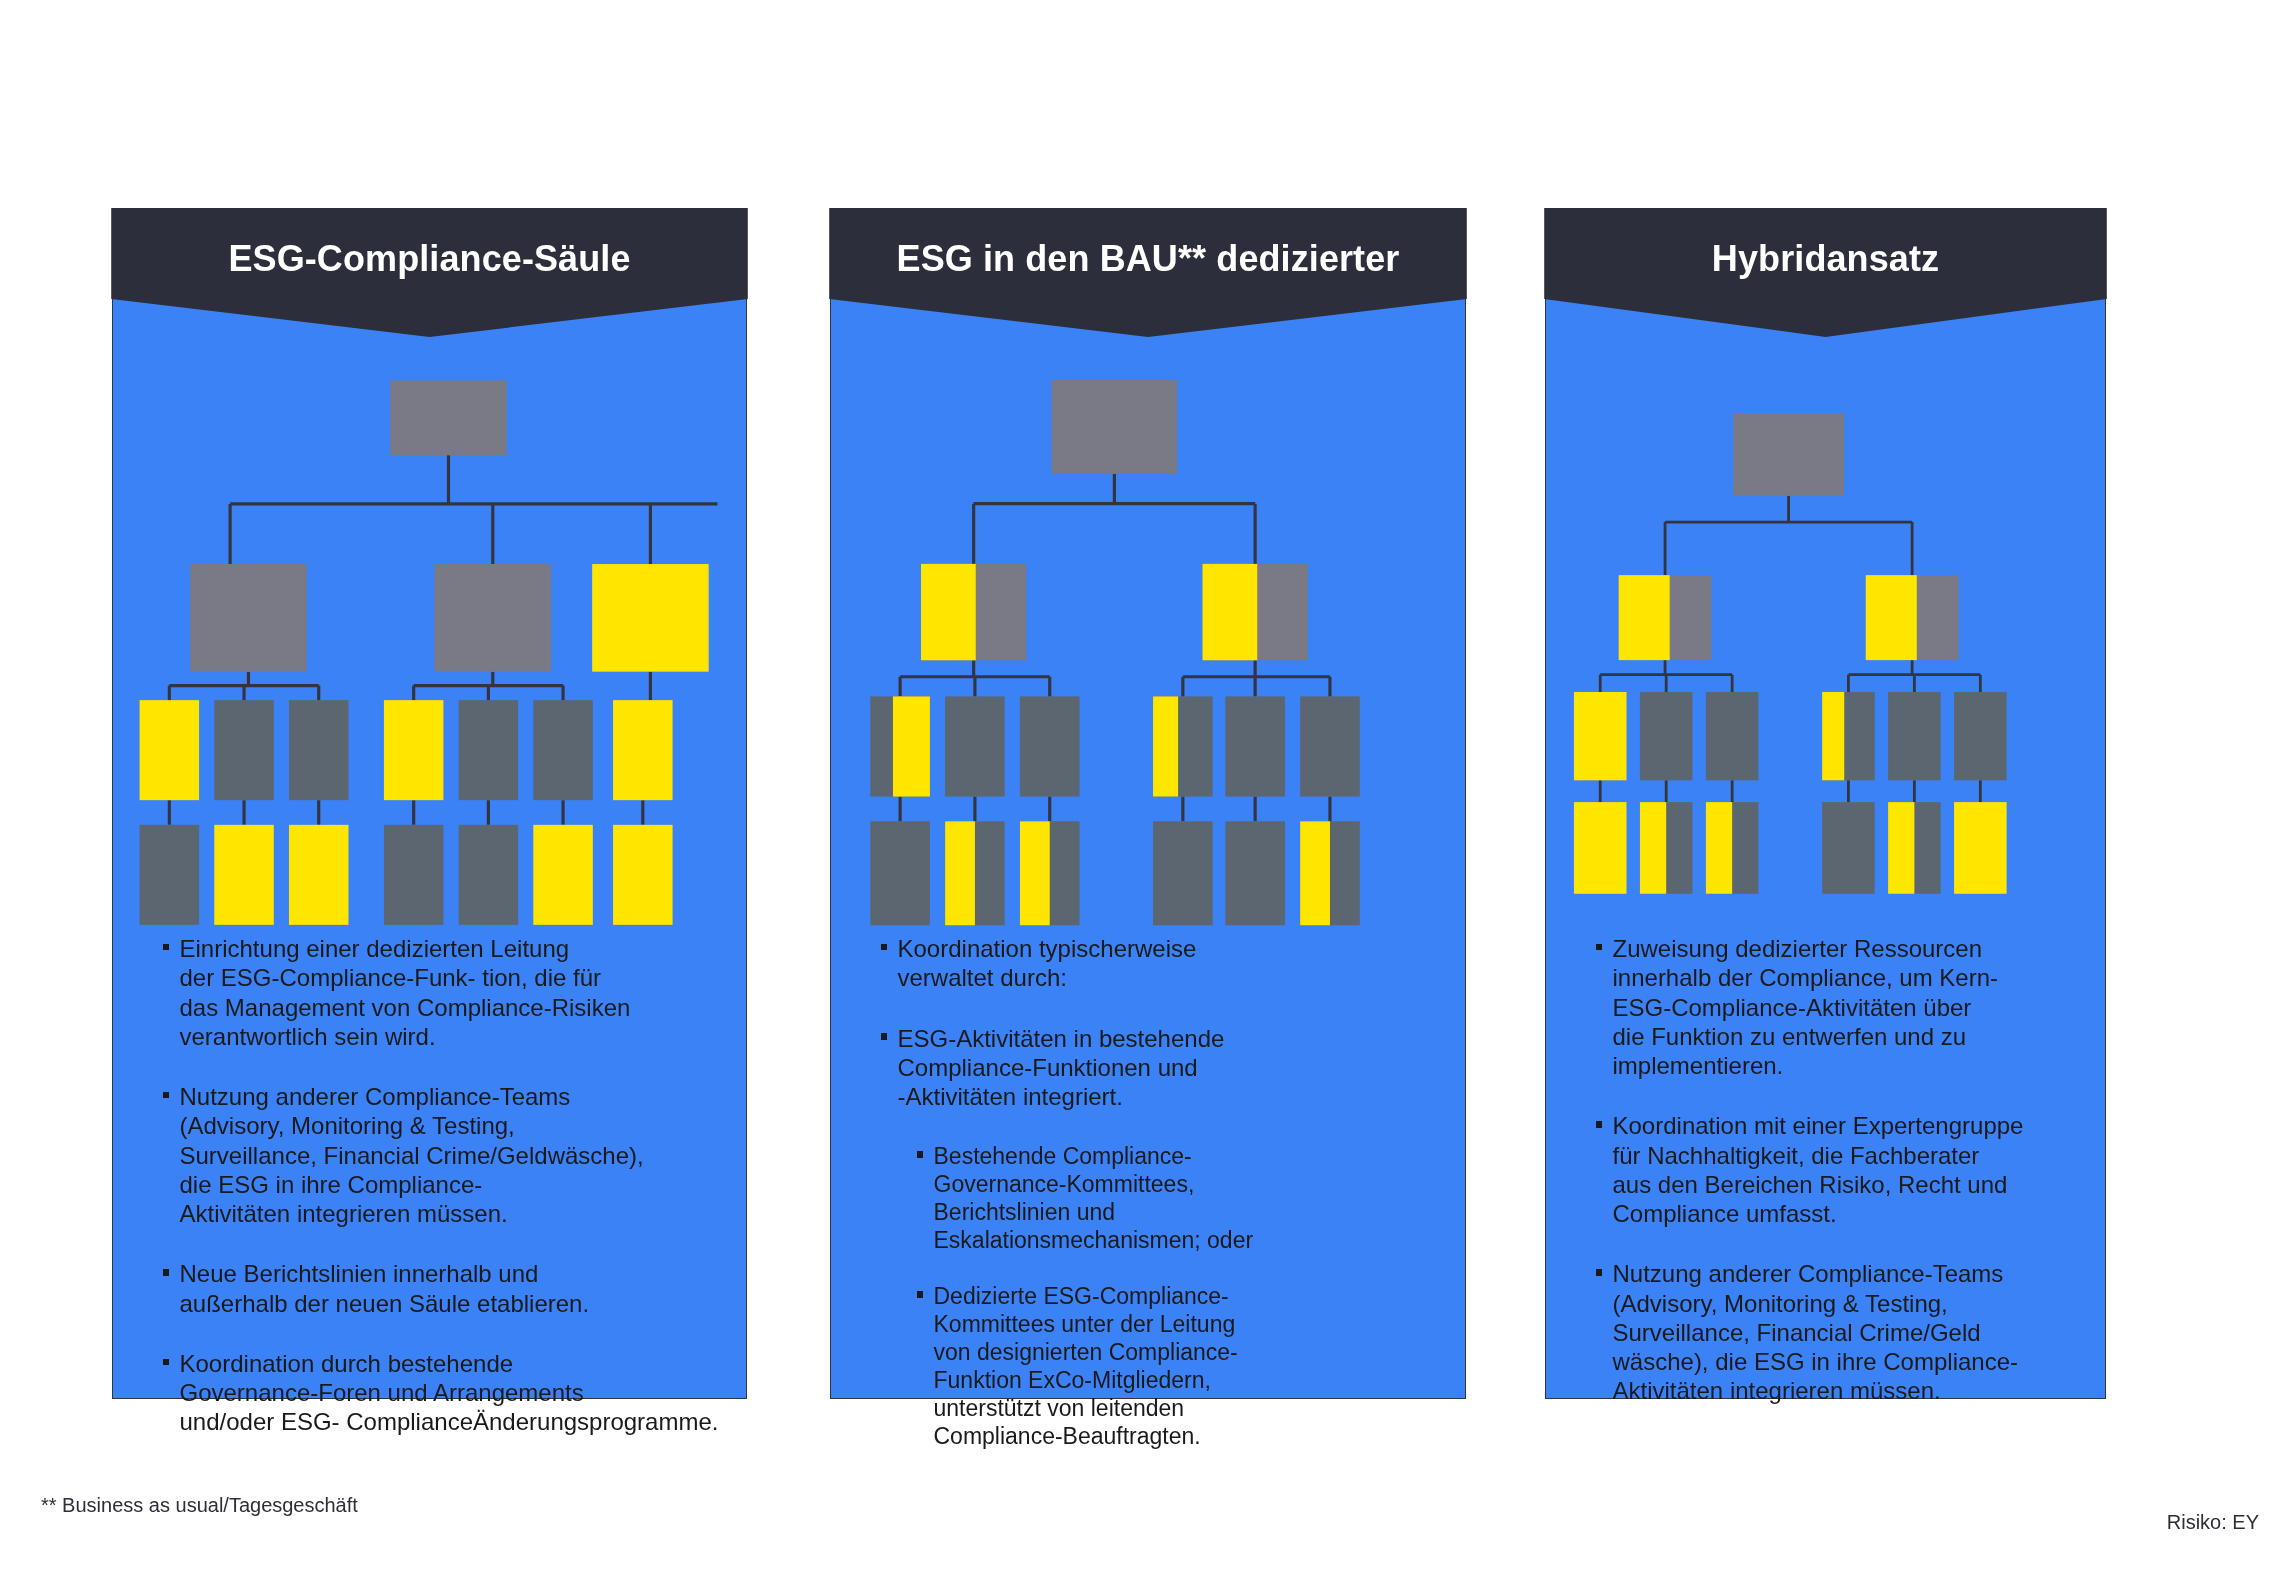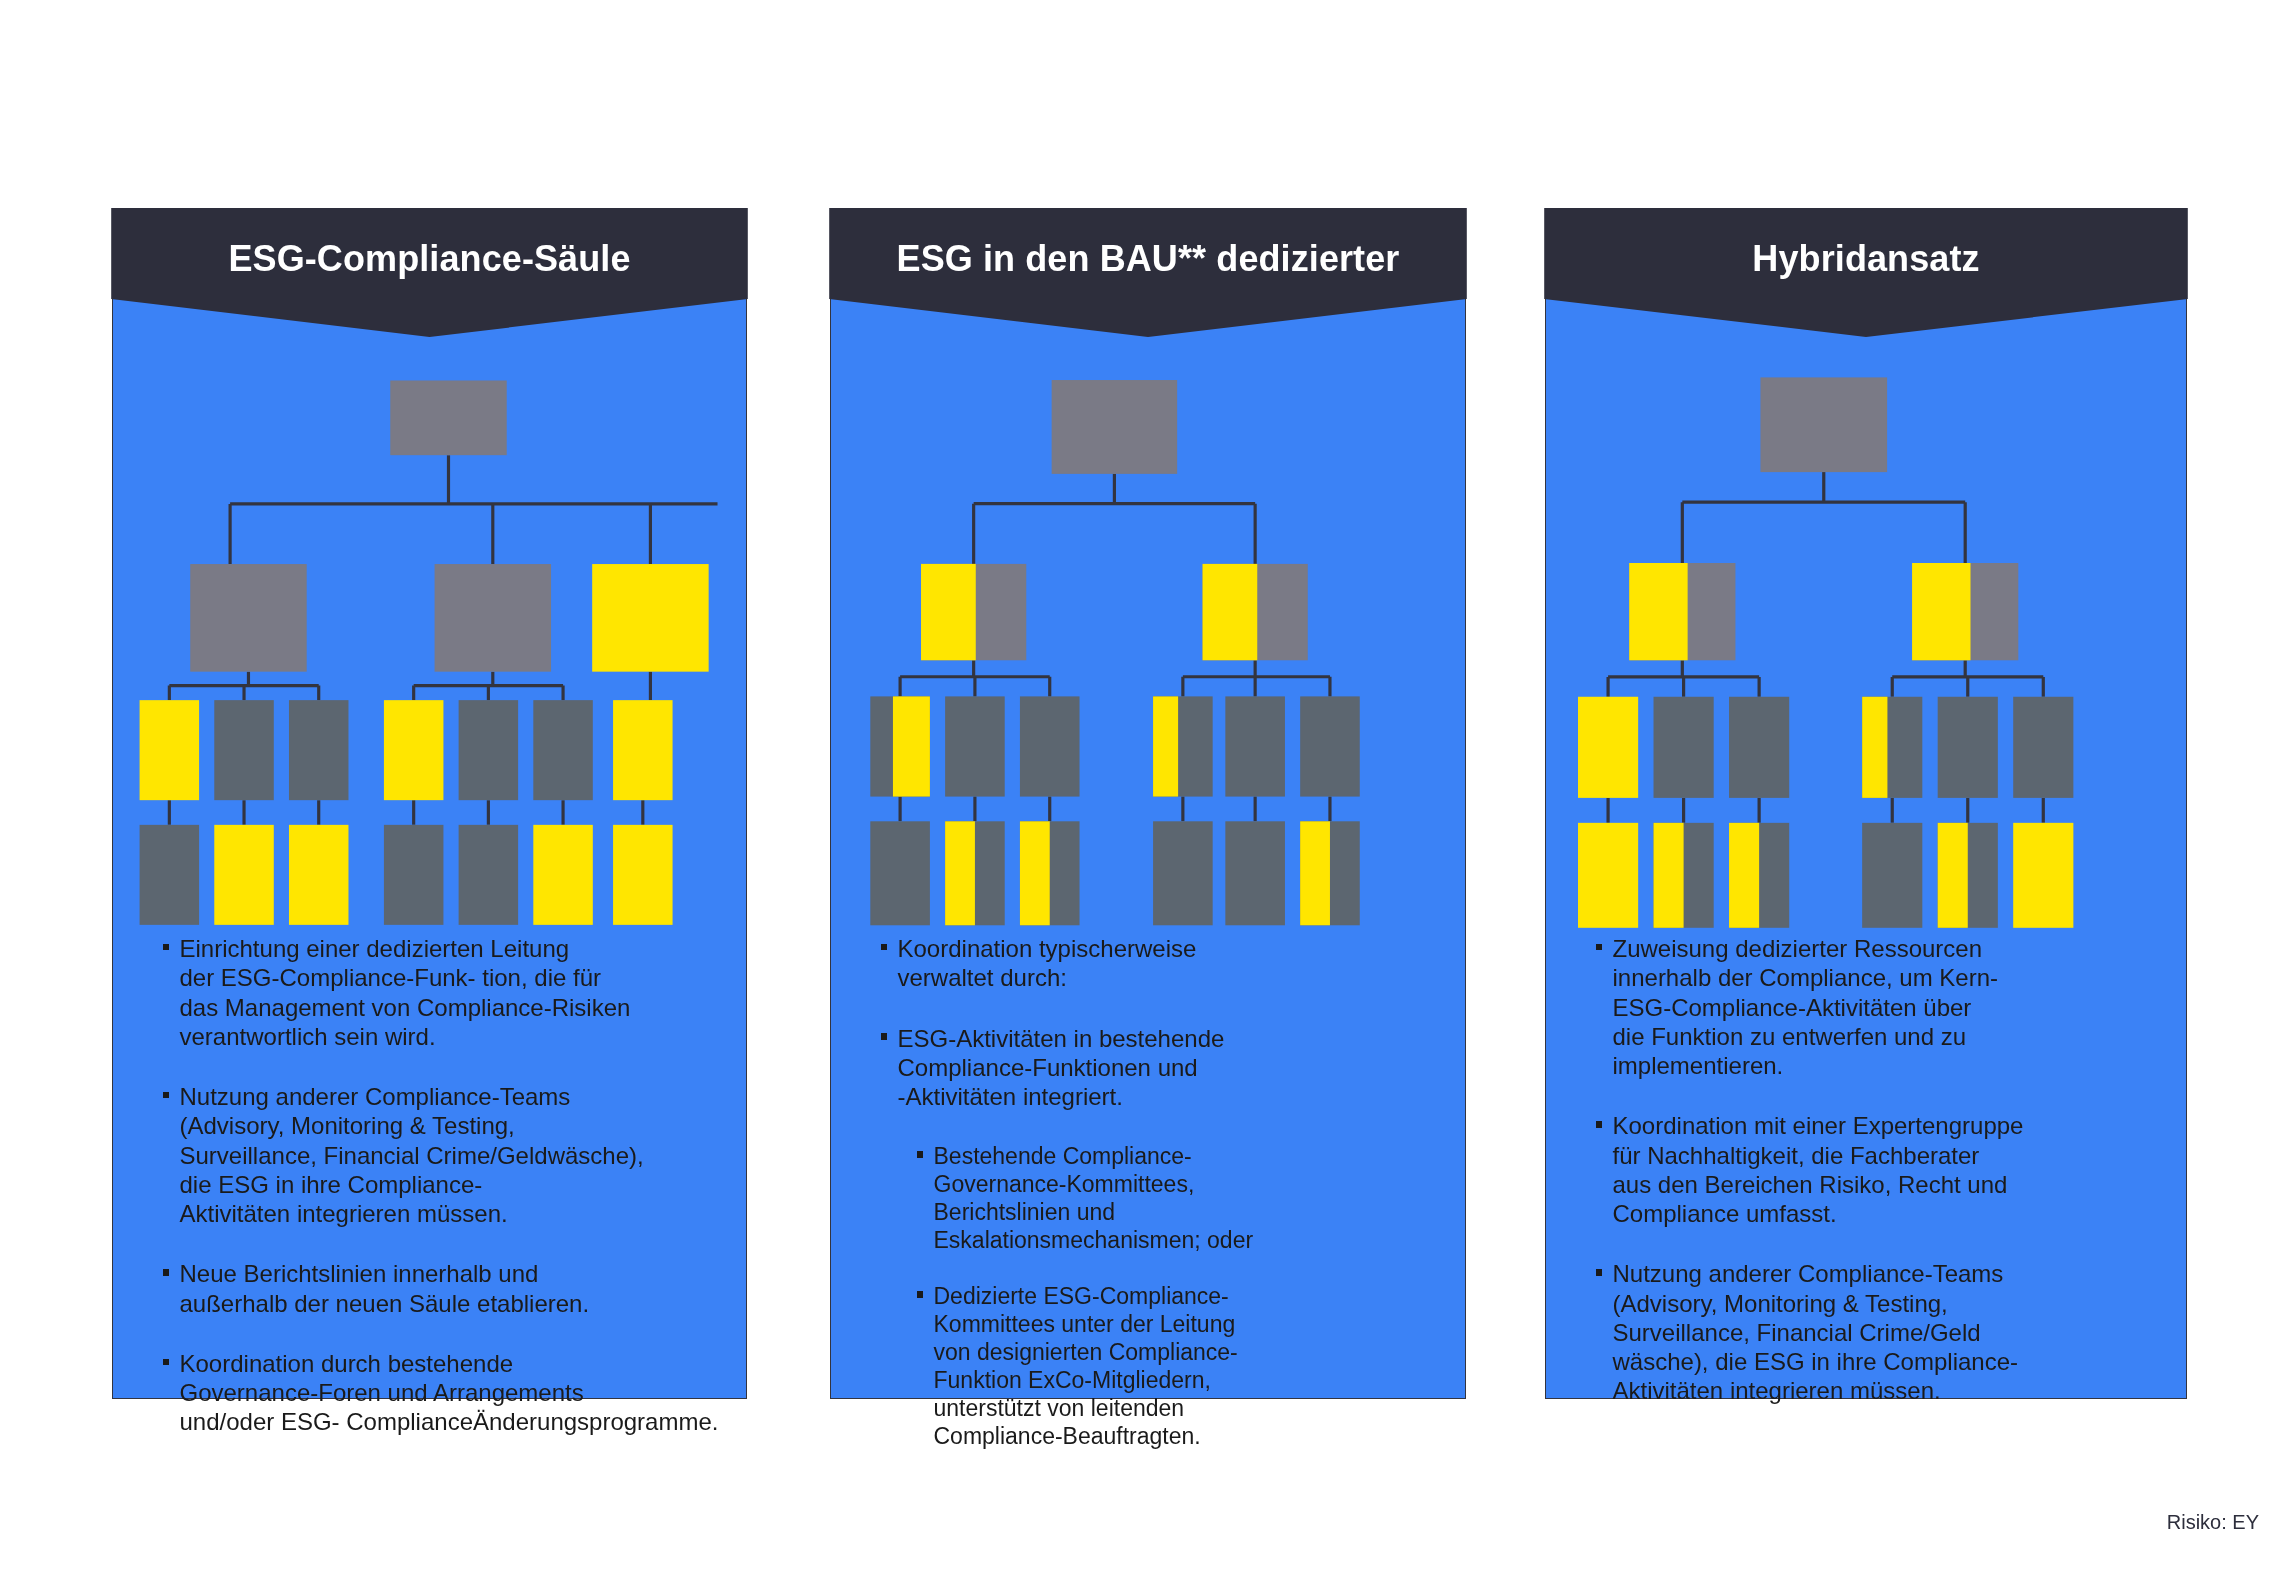--- a/index.html
+++ b/index.html
@@ -15,21 +15,21 @@
     position:absolute;
     top:208px;
     height:1191px;
     border:1.8px solid #33343f;
     border-top:none;
     box-sizing:border-box;
     background:#3b82f6;
   }
   #card-0{left:112px;width:635px;}
   #card-1{left:830px;width:636px;}
-  #card-2{left:1545px;width:642px;}
+  #card-2{left:1545px;width:561px;}
 
   .card-header{
     position:absolute;
     left:-1.8px;
     top:0;
     width:calc(100% + 3.6px);
     height:129px;
     background:#2d2e3c;
     -webkit-clip-path:polygon(0 0,100% 0,100% 70.5%,50% 100%,0 70.5%);
     clip-path:polygon(0 0,100% 0,100% 70.5%,50% 100%,0 70.5%);
@@ -252,15 +252,16 @@
         <div class="bullet">Nutzung anderer Compliance-Teams
 (Advisory, Monitoring &amp; Testing,
 Surveillance, Financial Crime/Geld
 wäsche), die ESG in ihre Compliance-
 Aktivitäten integrieren müssen.</div>
       </div>
     </div>
   </div>
 
 <div class="footnotes">
+  <div class="footnote">** Business as usual/Tagesgeschäft</div>
 </div>
 <div class="source">Risiko: EY</div>
 
 
 </body></html>

